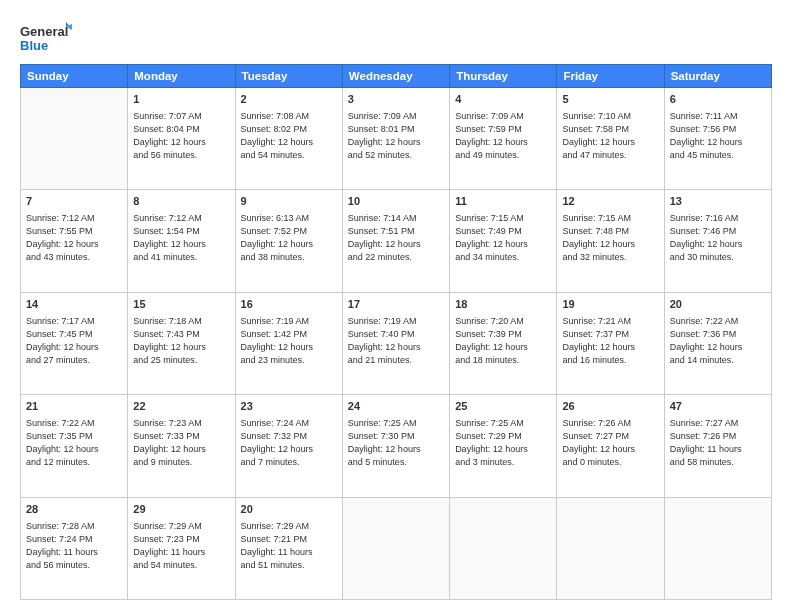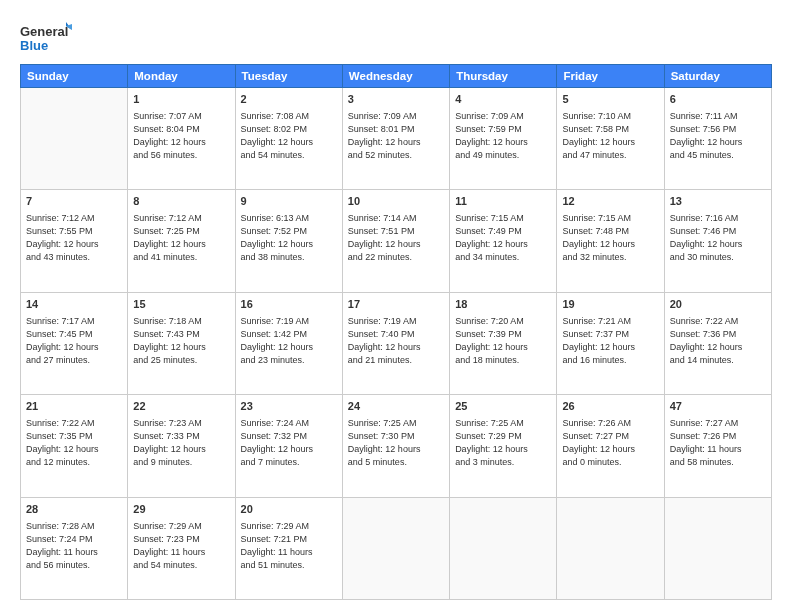--- a/index.html
+++ b/index.html
@@ -158,21 +158,21 @@
           <td>
             <span class="day-num">7</span>
             <div>Sunrise: 7:12 AM</div>
             <div>Sunset: 7:55 PM</div>
             <div>Daylight: 12 hours</div>
             <div>and 43 minutes.</div>
           </td>
           <td>
             <span class="day-num">8</span>
             <div>Sunrise: 7:12 AM</div>
-            <div>Sunset: 7:25 PM</div>
+            <div>Sunset: 1:54 PM</div>
             <div>Daylight: 12 hours</div>
             <div>and 41 minutes.</div>
           </td>
           <td>
             <span class="day-num">9</span>
             <div>Sunrise: 6:13 AM</div>
             <div>Sunset: 7:52 PM</div>
             <div>Daylight: 12 hours</div>
             <div>and 38 minutes.</div>
           </td>

